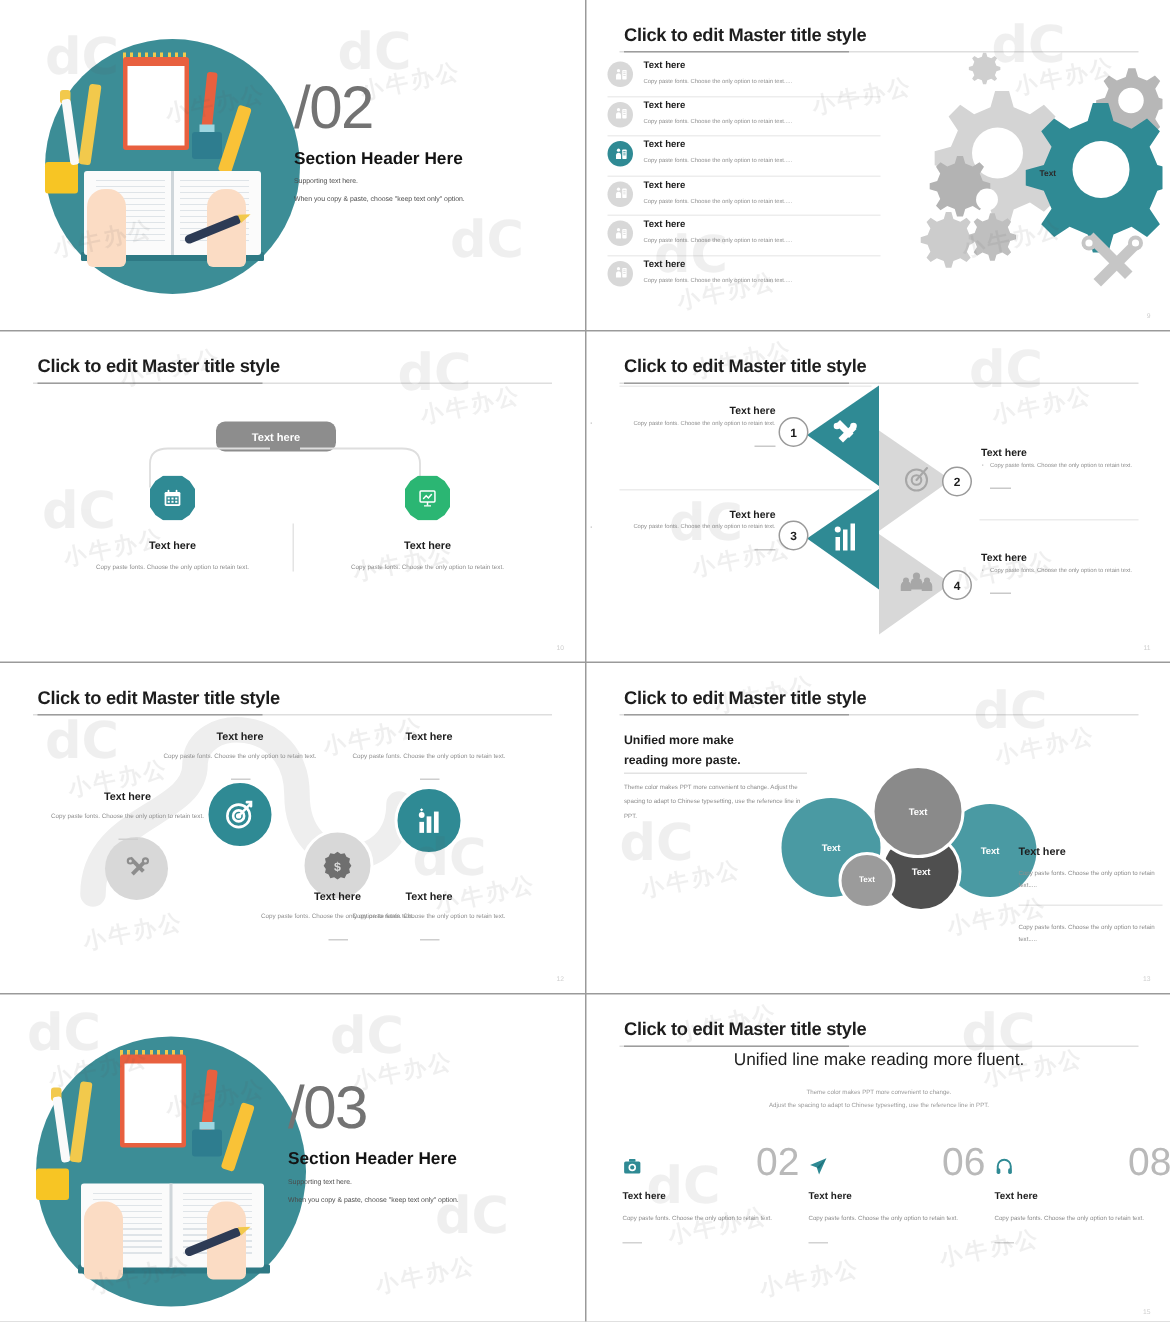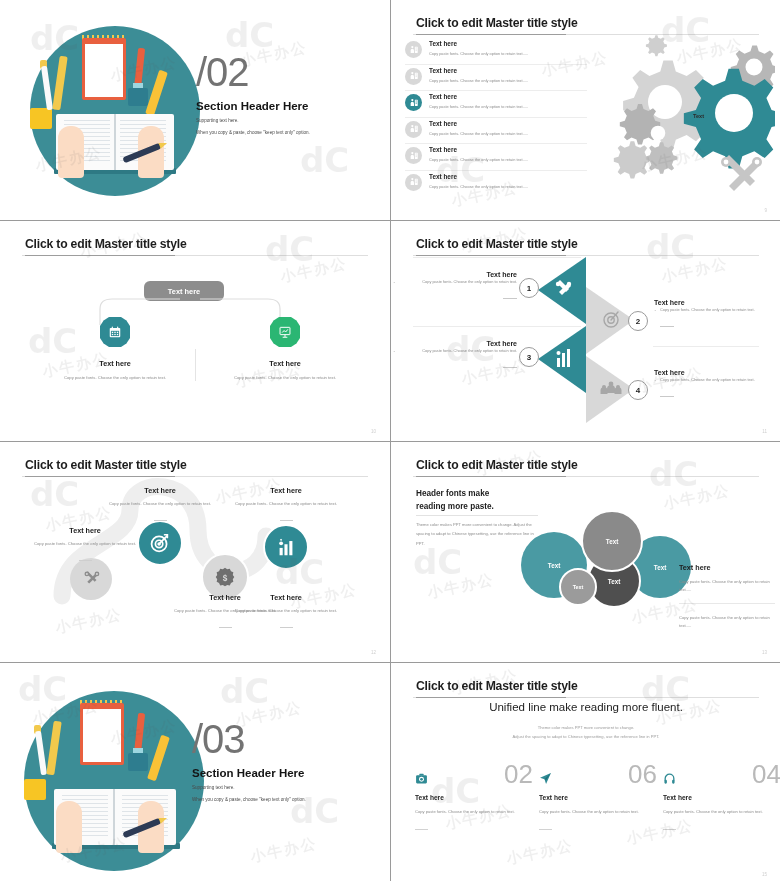--- a/index.html
+++ b/index.html
@@ -657,21 +657,21 @@
       <span class="big" style="left:22px;top:100px;">dC</span>
       <span class="cn" style="left:36px;top:135px;transform:rotate(-12deg);">小牛办公</span>
       <span class="cn" style="left:240px;top:160px;transform:rotate(-12deg);">小牛办公</span>
     </div>
 
     <div class="mtitle">Click to edit Master title style</div>
     <div class="titlerule"></div>
 
     <div class="s6-h">
       
-      <span>Header fonts make</span><br>
+      <span>Unified more make</span><br>
       <span>reading more paste.</span>
     </div>
     <div class="s6-rule"></div>
     <div class="s6-p">Theme color makes PPT more convenient to change. Adjust the spacing to adapt to Chinese typesetting, use the reference line in PPT.</div>
 
     <div class="s6-venn">
       <div class="vc" style="left:0px;top:22px;width:66px;height:66px;background:#4a9aa3;">
           <span>Text</span>
         </div>
       <div class="vc" style="left:108px;top:26px;width:62px;height:62px;background:#4a9aa3;">
@@ -779,21 +779,21 @@
             <path d="M22 2 L2 10.5 l8.2 3 L13 22 z"></path>
             <path d="M10.2 13.5 L22 2 l-8.9 12.8z" fill="#1d6f78"></path>
           </svg>
       </div>
       <h4>Text here</h4>
       <p>Copy paste fonts. Choose the only option to retain text.</p>
       <span class="dash"></span>
     </div>
 
     <div class="s8-col" style="left:272px;">
-      <div class="big">04</div>
+      <div class="big">08</div>
       <div class="ico">
         <svg viewBox="0 0 24 24" fill="none" stroke="#2f8a94" stroke-width="2.4">
             <path d="M4 16 V12 a8 8 0 0 1 16 0 v4"></path>
             <rect x="2.6" y="14.5" width="4.6" height="7" rx="2" fill="#2f8a94" stroke="none"></rect>
             <rect x="16.8" y="14.5" width="4.6" height="7" rx="2" fill="#2f8a94" stroke="none"></rect>
           </svg>
       </div>
       <h4>Text here</h4>
       <p>Copy paste fonts. Choose the only option to retain text.</p>
       <span class="dash"></span>

